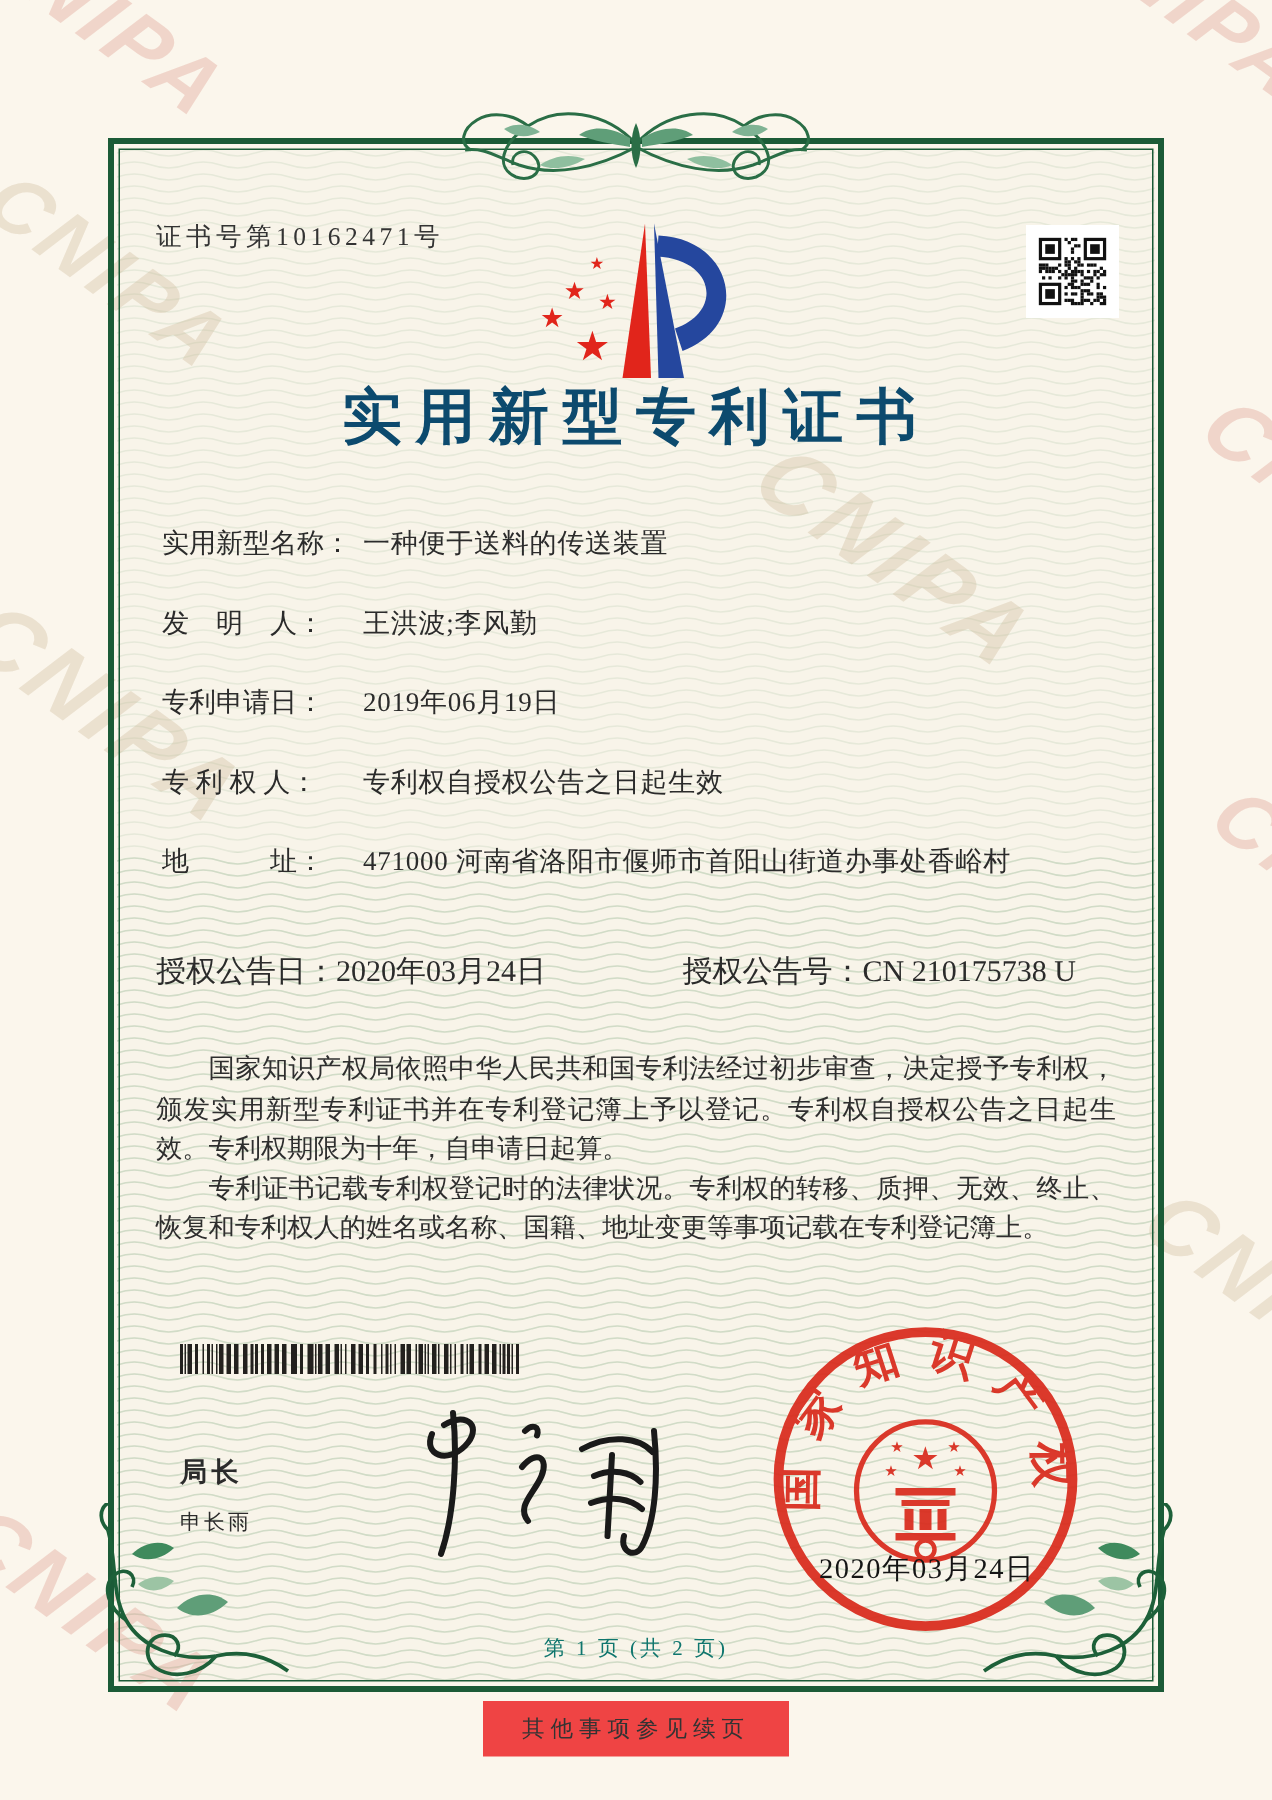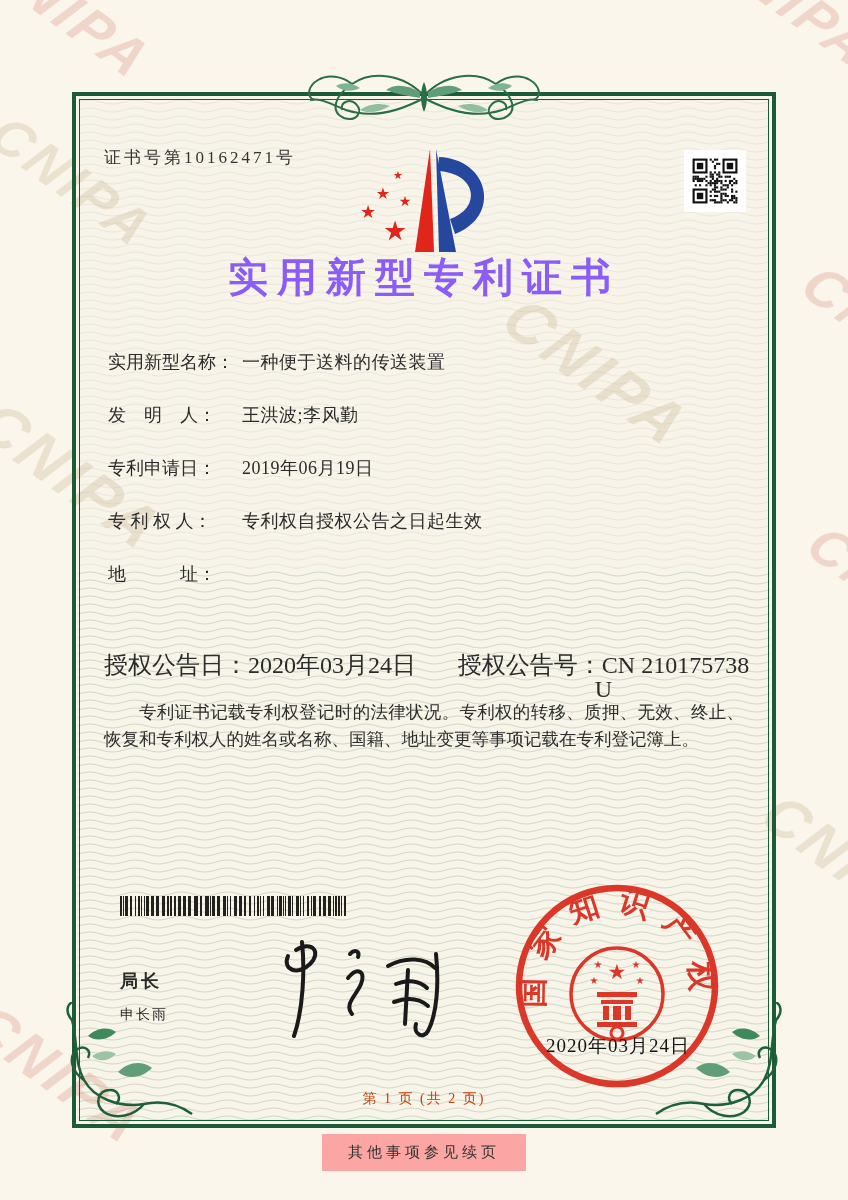--- a/index.html
+++ b/index.html
@@ -25,41 +25,41 @@
     border:4px solid #1b5b37; z-index:2; box-sizing:border-box;}
   .frame-inner{position:absolute; left:3px; top:3px; right:3px; bottom:3px;
     border:1.5px solid #1b5b37;}
   .ornament{position:absolute; z-index:3; pointer-events:none;}
   
   .content{position:absolute; inset:0; z-index:4;}
   .cert-no{position:absolute; left:104px; top:146px; font-size:17px; letter-spacing:3px; color:#333;}
   .logo{position:absolute; left:342px; top:144px;}
   .qr{position:absolute; left:684px; top:150px; width:62px; height:62px;}
   .title{position:absolute; left:72px; top:250px; width:704px; text-align:center;
-    font-size:40px; font-weight:bold; letter-spacing:9px; color:#8b5cf6;}
+    font-size:40px; font-weight:bold; letter-spacing:9px; color:#0c4a6e;}
   .fields{position:absolute; left:108px; top:350px; width:648px;}
   .frow{display:flex; line-height:24px; font-size:18px; margin-bottom:29px;}
   .flabel{display:inline-block; width:134px; flex:0 0 134px; white-space:pre;}
   .fvalue{letter-spacing:0.5px;}
-  .grant-row{position:absolute; left:104px; top:653px; width:648px; font-size:24px; line-height:24px;}
+  .grant-row{position:absolute; left:104px; top:636px; width:648px; font-size:20px; line-height:24px;}
   .grant-pair2{position:absolute; left:351px; top:0;text-align:center;}
   .body-text{position:absolute; left:104px; top:699px; width:640px;
     font-size:17.5px; line-height:26.5px; text-align:justify; color:#2e2e2e;}
   .body-text p{margin:0; text-indent:2em;}
   .barcode{position:absolute; left:120px; top:896px; width:226px; height:20px;}
   .signer-title{position:absolute; left:120px; top:969px; font-size:18px; letter-spacing:3px;font-weight:bold;}
   .signer-name{position:absolute; left:120px; top:1006px; font-size:14px; letter-spacing:2px;}
   .signature{position:absolute; left:238px; top:934px;}
   .seal{position:absolute; left:505px; top:876px;}
   .seal-date{position:absolute; left:512px; top:1033px; width:212px; text-align:center;
     font-size:19px; color:#151515; letter-spacing:1px; z-index:5;}
   .page-num{position:absolute; left:72px; top:1090px; width:704px; text-align:center;
-    font-size:14px; letter-spacing:2px; color:#c2410c;}
+    font-size:14px; letter-spacing:2px; color:#0f766e;}
   .cont-note{position:absolute; left:424px; top:1134px; transform:translateX(-50%);
-    background:#fca5a5; padding:9px 26px; font-size:15px; letter-spacing:4px; color:#333; white-space:nowrap;}
+    background:#ef4444; padding:9px 26px; font-size:15px; letter-spacing:4px; color:#333; white-space:nowrap;}
 </style>
 </head>
 <body>
 
 <div class="page">
 
   <div class="inner-bg"></div>
   <svg class="inner-waves" width="692" height="1024" aria-hidden="true">
     <defs>
       <pattern id="wv" width="46" height="8" patternUnits="userSpaceOnUse">
@@ -288,31 +288,33 @@
       <div class="frow">
         <span class="flabel">专利申请日：</span>
         <span class="fvalue">2019年06月19日</span>
       </div>
       <div class="frow">
         <span class="flabel">专 利 权 人：</span>
         <span class="fvalue">专利权自授权公告之日起生效</span>
       </div>
       <div class="frow">
         <span class="flabel">地　　　址：</span>
+        <span class="fvalue">471000 河南省洛阳市偃师市首阳山街道办事处香峪村</span>
       </div>
     </div>
 
     <div class="grant-row">
       <span>授权公告日：</span><span>2020年03月24日</span>
       <span class="grant-pair2">
         <span>授权公告号：</span><span>CN 210175738 U</span>
       </span>
     </div>
 
     <div class="body-text">
+      <p>国家知识产权局依照中华人民共和国专利法经过初步审查，决定授予专利权，颁发实用新型专利证书并在专利登记簿上予以登记。专利权自授权公告之日起生效。专利权期限为十年，自申请日起算。</p>
       <p>专利证书记载专利权登记时的法律状况。专利权的转移、质押、无效、终止、恢复和专利权人的姓名或名称、国籍、地址变更等事项记载在专利登记簿上。</p>
     </div>
 
     <svg class="barcode" viewBox="0 0 226 20" preserveAspectRatio="none" aria-hidden="true">
       <g id="barcode-bars" fill="#23211e">
           <rect x="0" y="0" width="2" height="20"></rect>
           <rect x="3" y="0" width="1" height="20"></rect>
           <rect x="5" y="0" width="3" height="20"></rect>
           <rect x="10" y="0" width="2" height="20"></rect>
           <rect x="15" y="0" width="1" height="20"></rect>

